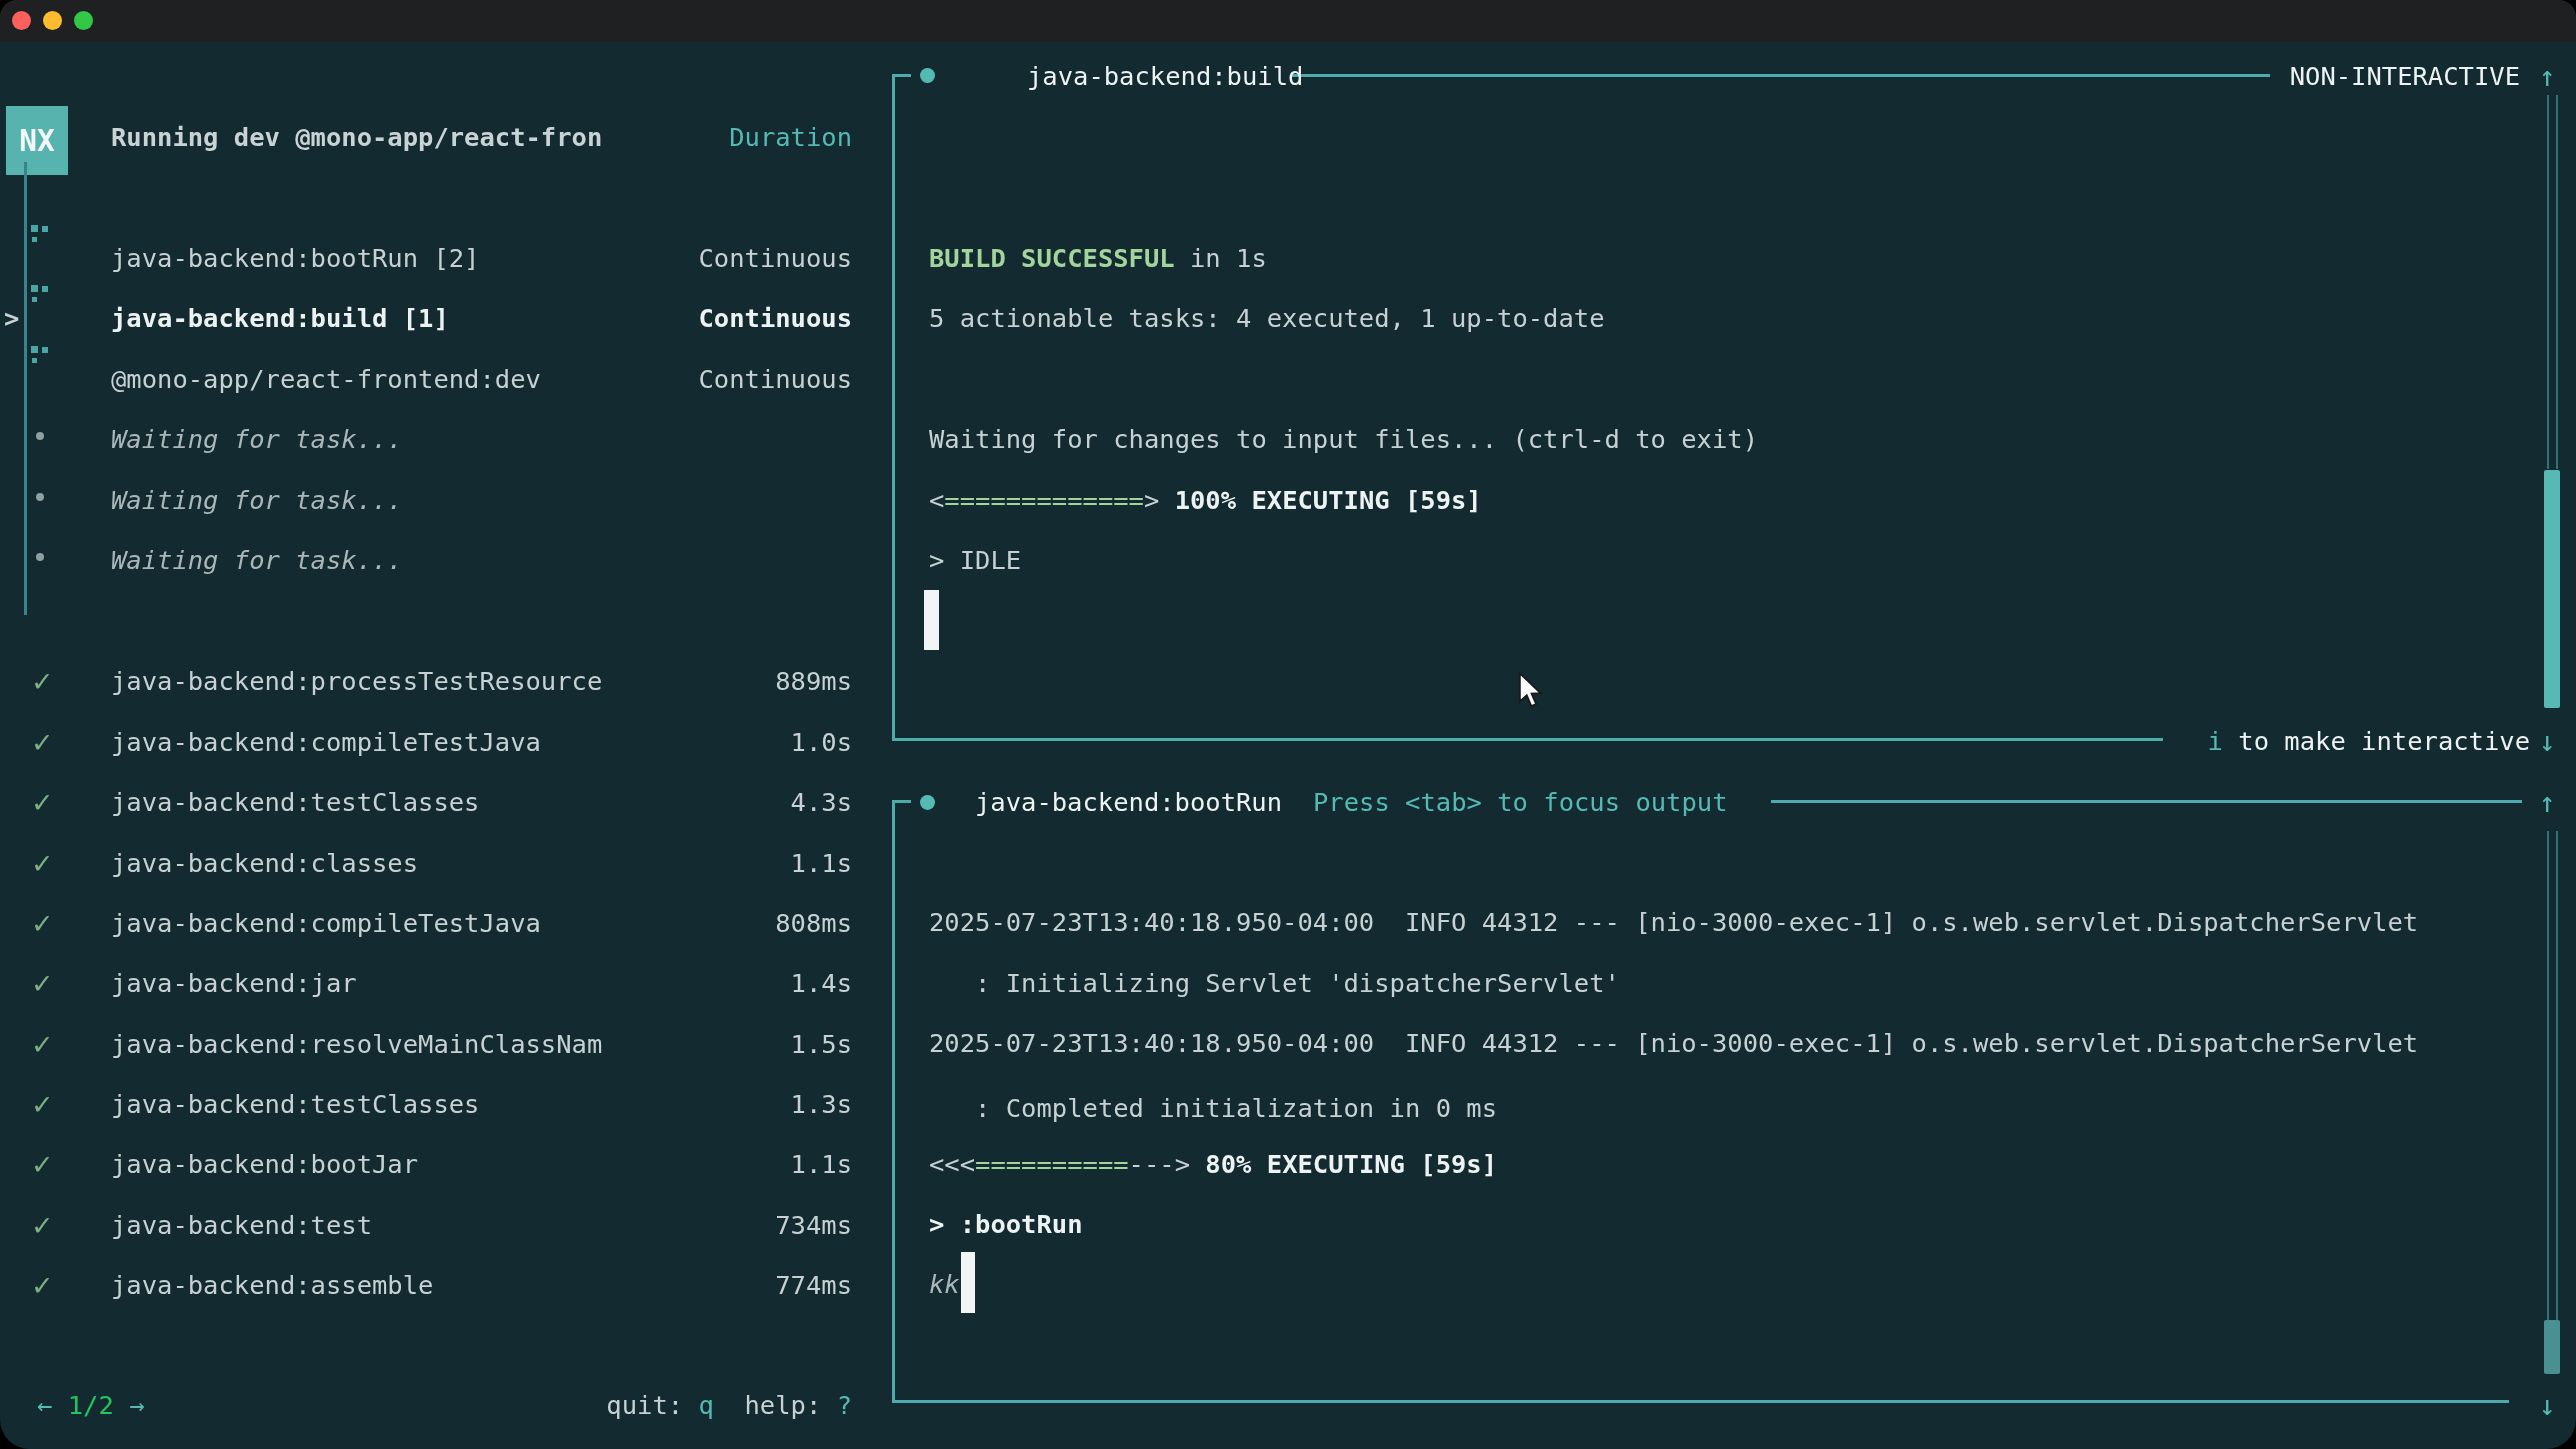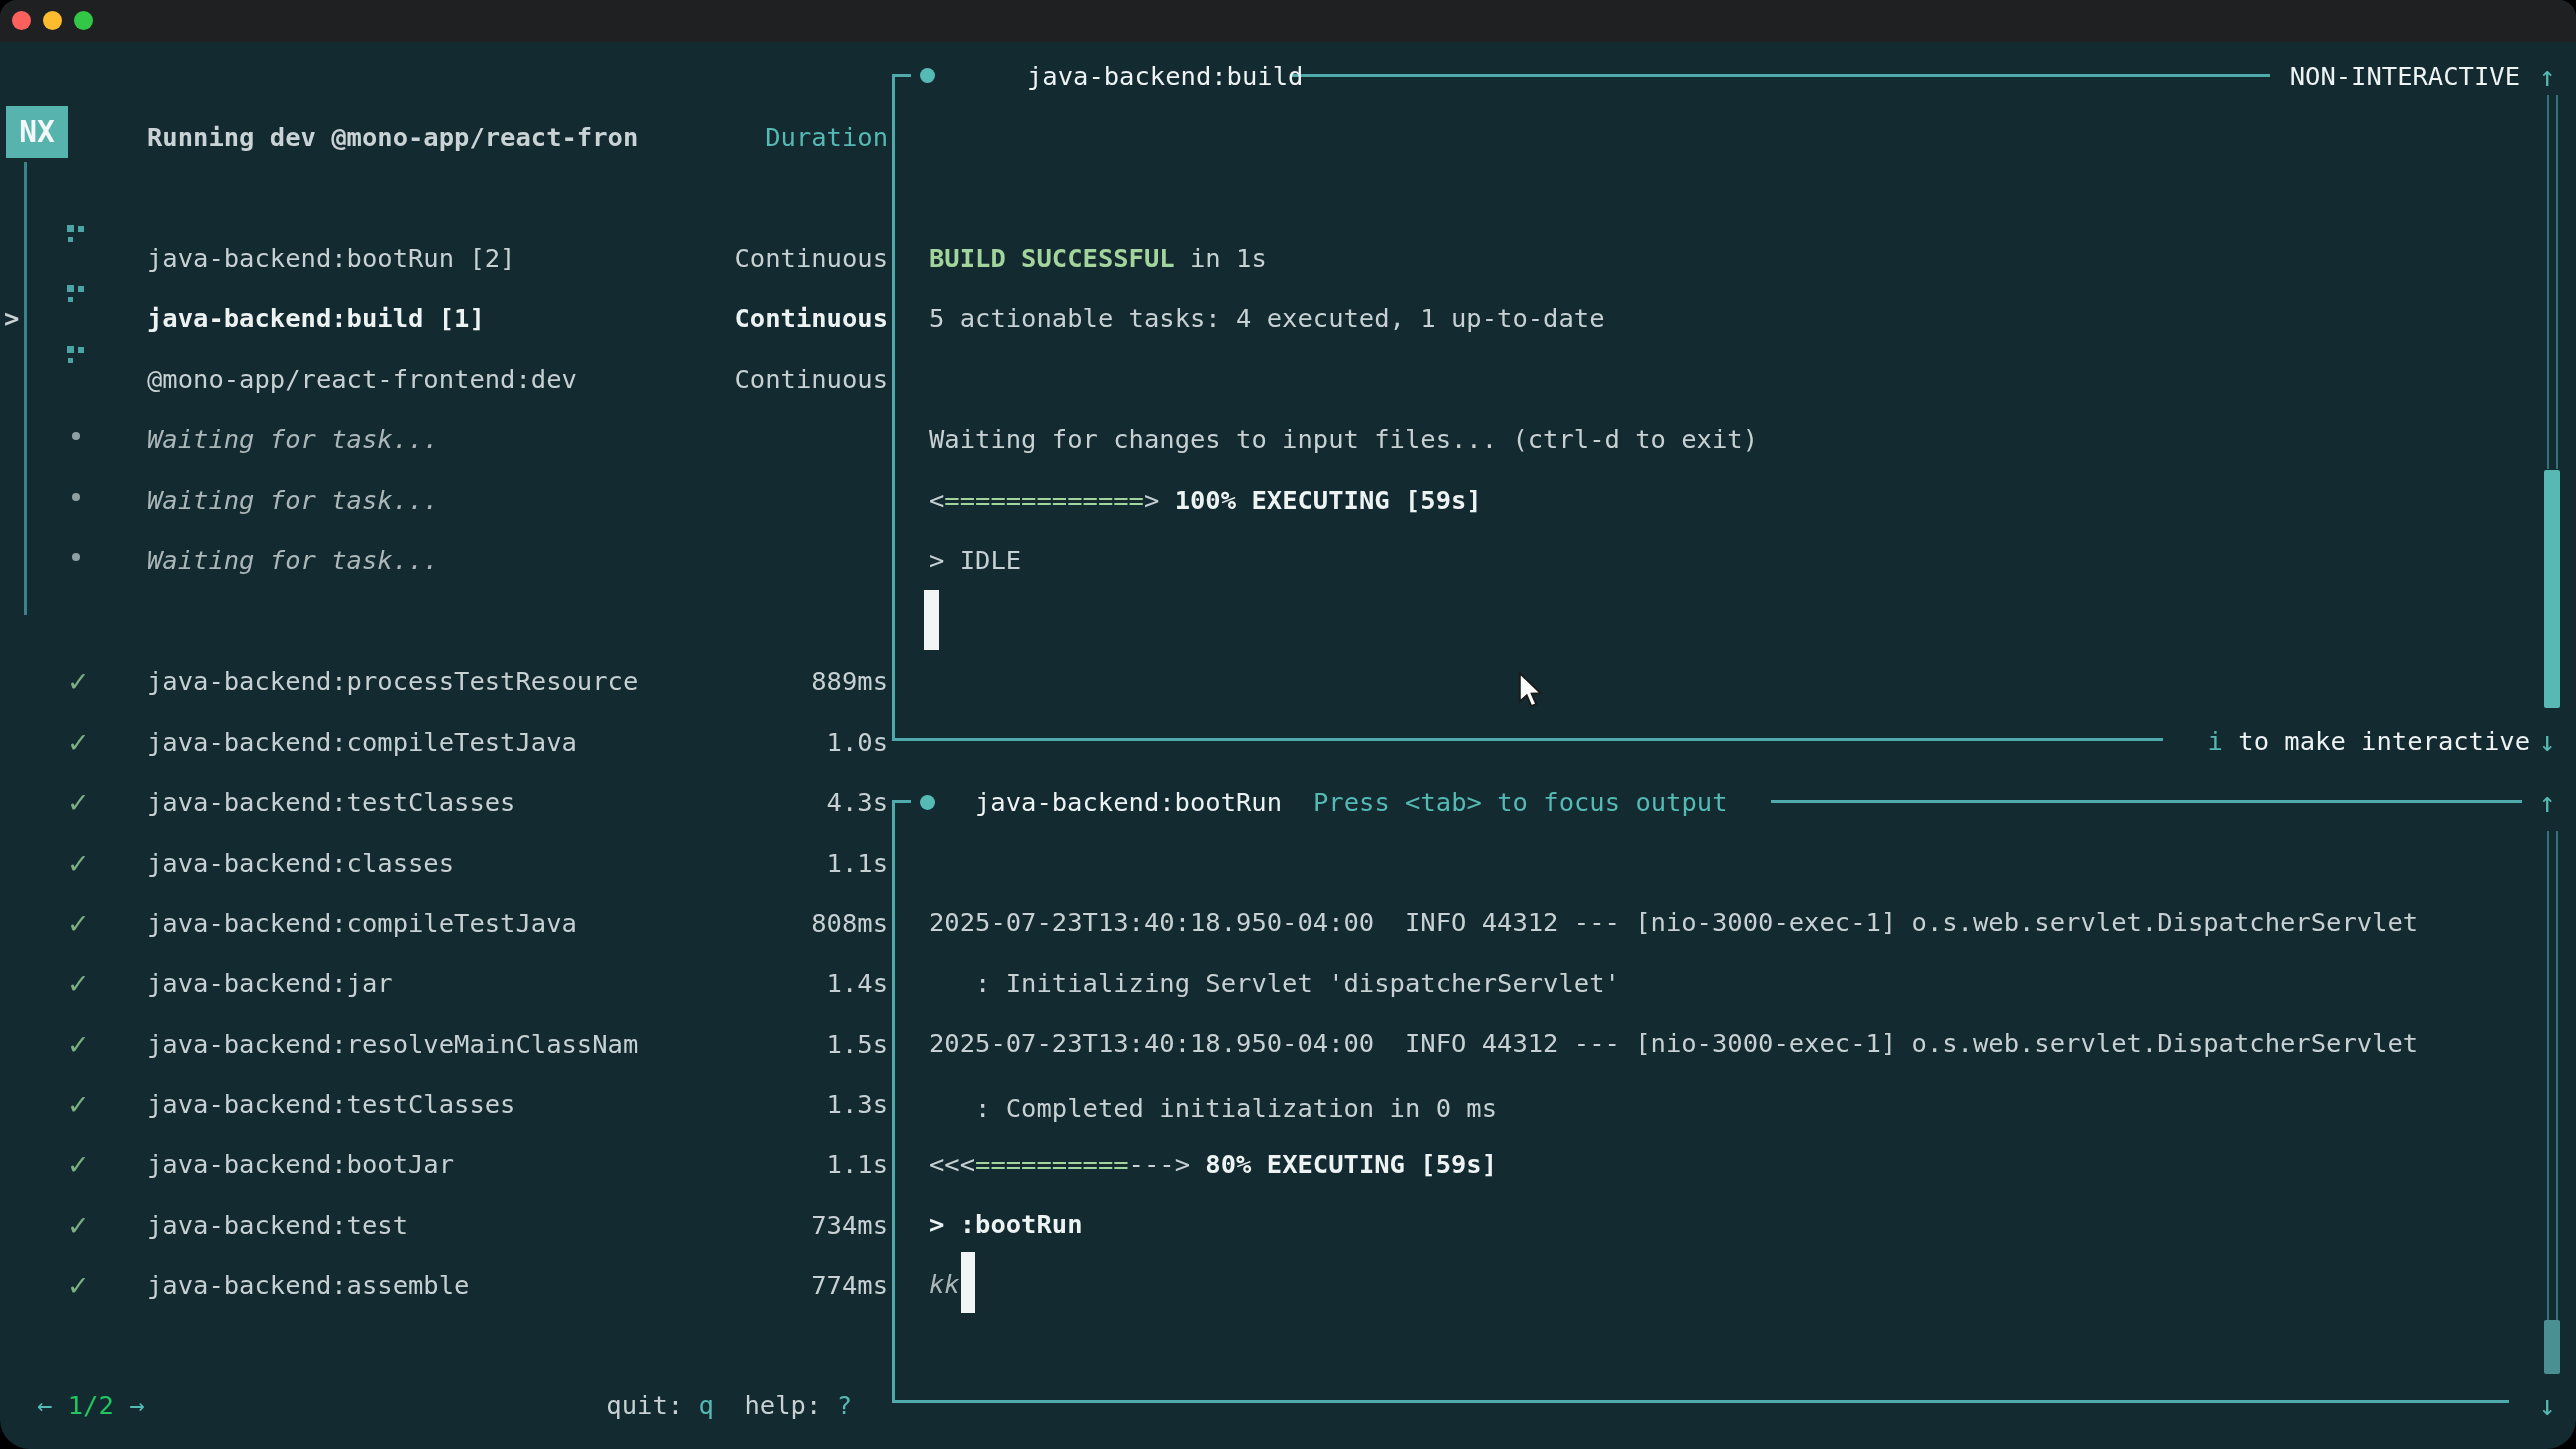--- a/index.html
+++ b/index.html
@@ -5,24 +5,24 @@
   html,body{margin:0;padding:0;width:2576px;height:1449px;background:#000;}
   .window{position:absolute;inset:0;background:#122a30;border-radius:17.4px 17.4px 29.5px 29.5px;overflow:hidden;
           font-family:"DejaVu Sans Mono",monospace;font-size:25.5px;color:#c7d1d3;}
   .titlebar{position:absolute;left:0;top:0;right:0;height:42px;background:#1f2022;}
   .light{position:absolute;top:11.4px;width:19px;height:19px;border-radius:50%;}
   .light.red{left:12px;background:#fc605c;}
   .light.yellow{left:43px;background:#fdbc2e;}
   .light.green{left:74px;background:#33c748;}
 
   .sidebar{position:absolute;left:0;top:0;width:892px;height:1449px;}
-  .nx-logo{position:absolute;left:6px;top:106px;width:62px;height:52px;background:#57b3ae;color:#f2f7f7;
+  .nx-logo{position:absolute;left:6px;top:106px;width:62px;height:69px;background:#57b3ae;color:#f2f7f7;
            display:flex;align-items:center;justify-content:center;font-weight:bold;font-size:29.5px;}
   .tree-line{position:absolute;left:24px;top:162px;width:2.7px;height:453px;background:#39838a;}
-  .srow{position:absolute;left:0;width:892px;height:60px;display:flex;align-items:center;white-space:pre;margin-left:36px;}
+  .srow{position:absolute;left:0;width:892px;height:60px;display:flex;align-items:center;white-space:pre;}
   .srow .name{position:absolute;left:111px;white-space:pre;}
   .srow .dur{position:absolute;right:40px;white-space:pre;}
   .b{font-weight:bold;}
   .white{color:#edf2f3;}
   .dim{color:#aab6b8;font-style:italic;}
   .teal{color:#56bab4;}
   .green{color:#a3d49c;}
   .chk{position:absolute;left:31px;color:#7cae82;font-size:27px;font-family:"DejaVu Sans","DejaVu Sans Mono",sans-serif;}
   .caret{position:absolute;left:4px;top:288px;height:60px;display:flex;align-items:center;font-weight:bold;color:#c9d3d5;}
   .spin{position:absolute;left:31px;top:-2.7px;width:27px;height:29.5px;}

